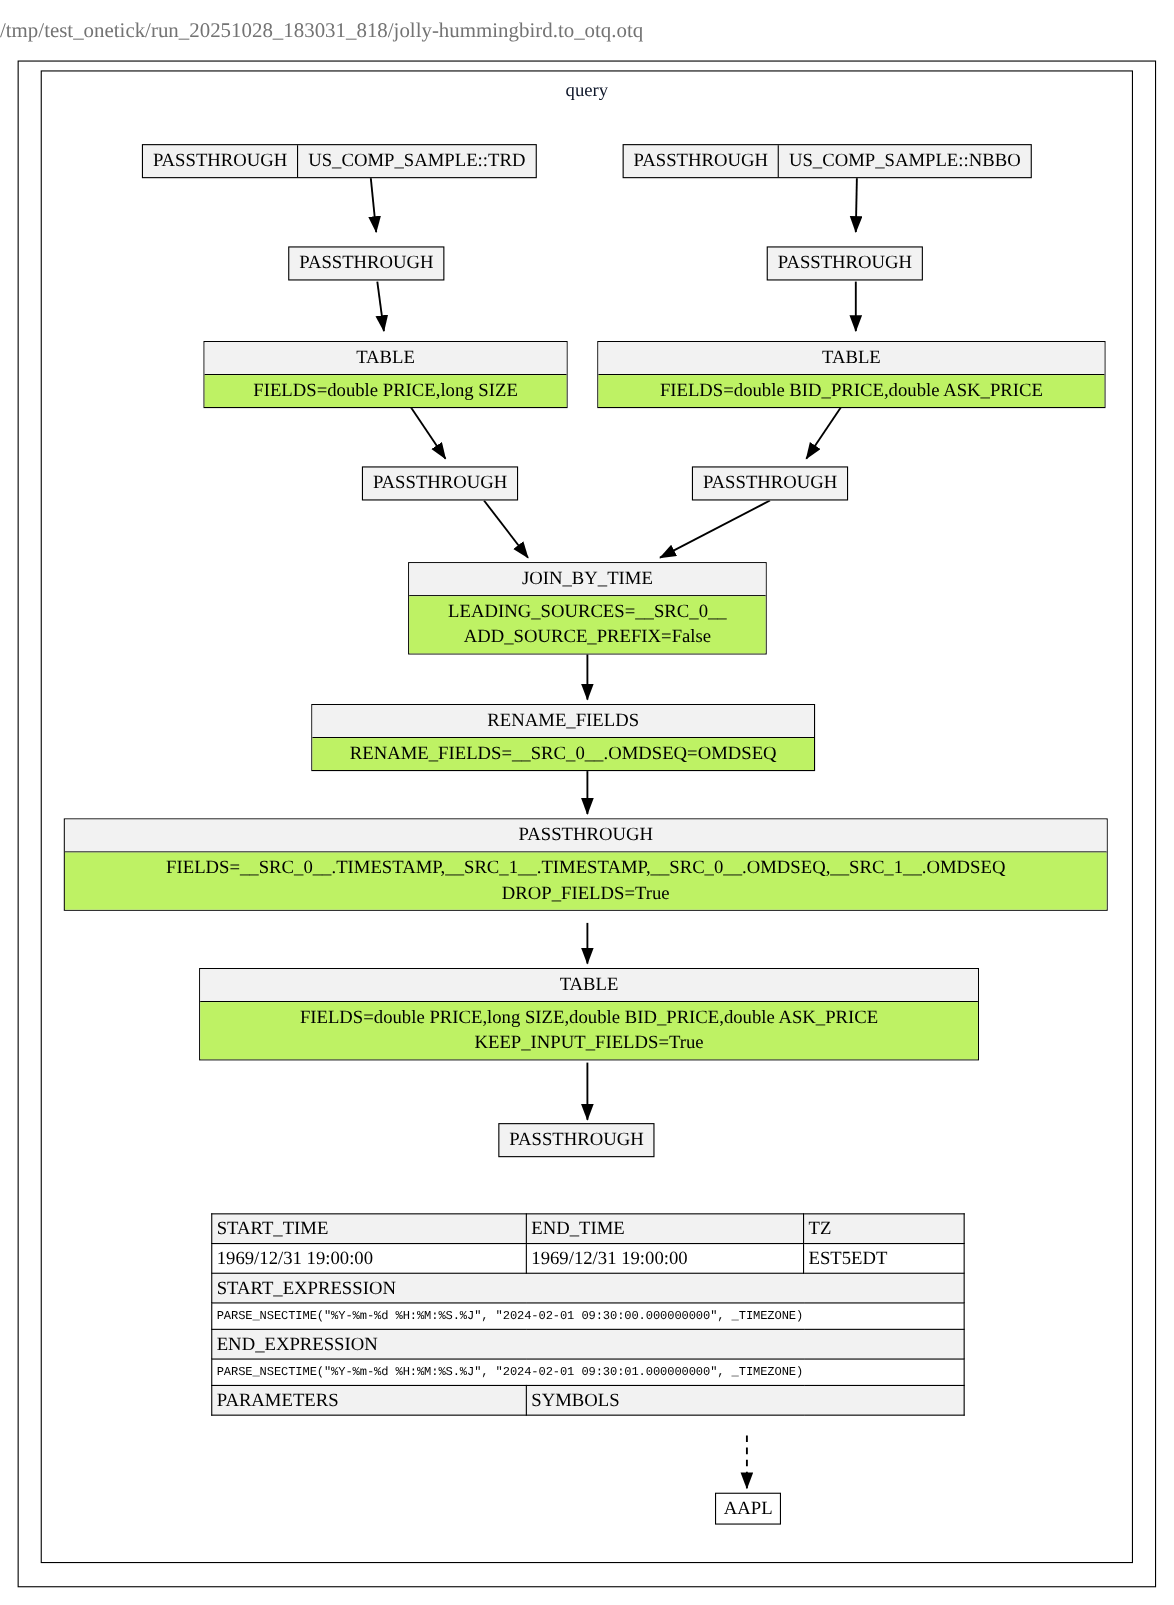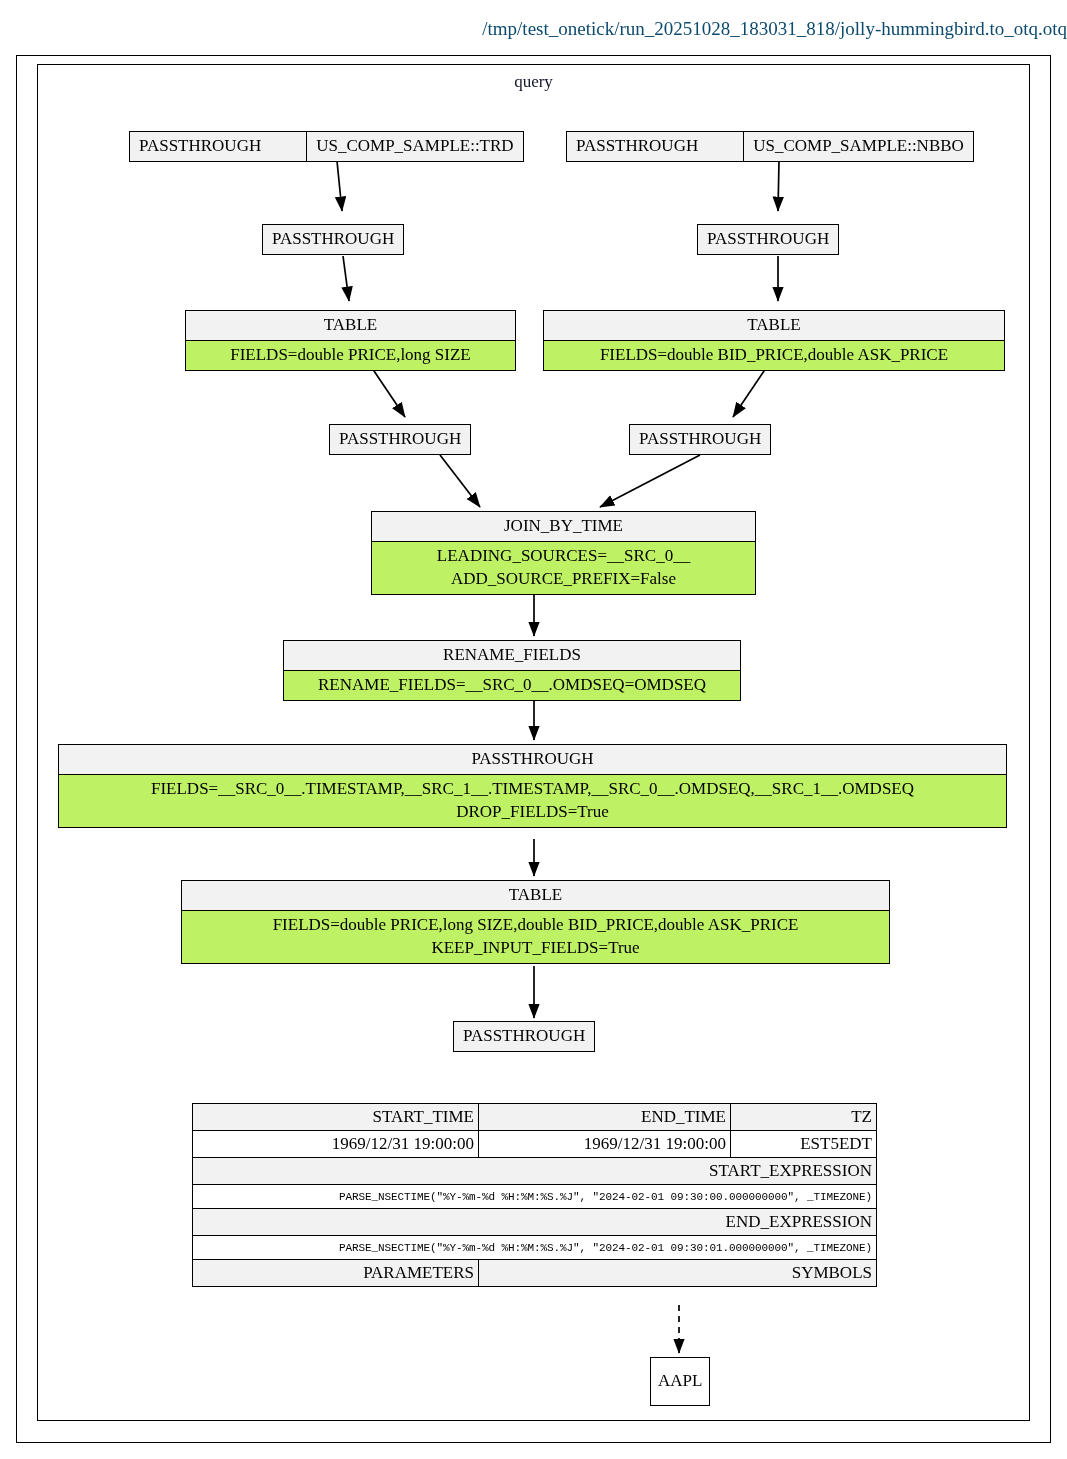--- a/index.html
+++ b/index.html
@@ -14,23 +14,23 @@
     height: 1459px;
     background: #ffffff;
     overflow: hidden;
   }
 
   
   .doc-title {
     position: absolute;
     left: 0; top: 18px;
     width: 1067px;
-    text-align: right;
+    text-align: left;
     font-size: 19px;
-    color: #0c4a6e;
+    color: #737373;
     white-space: nowrap;
   }
 
   
   .frame-outer {
     position: absolute;
     left: 16px; top: 55px;
     width: 1035px; height: 1388px;
     border: 1.6px solid #000;
     background: transparent;
@@ -53,21 +53,20 @@
 
   
   .node {
     position: absolute;
     border: 1.6px solid #000;
     background: #ffffff;
     font-size: 17px;
     color: #000;
     line-height: 1.35;
     white-space: nowrap;
-    gap: 36px;
   }
   .node .hdr {
     background: #f2f2f2;
     text-align: center;
     padding: 3px 8px;
     border-bottom: 1.6px solid #000;
   }
   .node .body {
     background: #bef264;
     text-align: center;
@@ -99,21 +98,21 @@
     position: absolute;
     left: 192px; top: 1103px;
     width: 684px;
     border-collapse: collapse;
     font-size: 17px;
     color: #000;
     table-layout: fixed;
   }
   .param-table td {
     border: 1.6px solid #000;
-    text-align: right;
+    text-align: left;
     padding: 3px 4px;
     background: #ffffff;
     white-space: nowrap;
     height: 27px;
     margin-top: 28px;
   }
   .param-table td.hd { background: #f2f2f2; }
   .param-table td.mono {
     font-family: "Liberation Mono", "DejaVu Sans Mono", monospace;
     font-size: 11px;
@@ -203,21 +202,21 @@
     <div class="hdr">TABLE</div>
     <div class="body">
       <span class="row">FIELDS=double BID_PRICE,double ASK_PRICE</span>
     </div>
   </div>
 
   <div class="node plain" style="left:329px; top:424px;">PASSTHROUGH</div>
 
   <div class="node plain" style="left:629px; top:424px;">PASSTHROUGH</div>
 
-  <div class="node" style="left:371px; top:511px; width:385px;">
+  <div class="node" style="left:371px; top:511px; width:326px;">
     <div class="hdr">JOIN_BY_TIME</div>
     <div class="body">
       <span class="row">LEADING_SOURCES=__SRC_0__</span>
       <span class="row">ADD_SOURCE_PREFIX=False</span>
     </div>
   </div>
 
   <div class="node" style="left:283px; top:640px; width:458px;">
     <div class="hdr">RENAME_FIELDS</div>
     <div class="body">
@@ -272,15 +271,15 @@
       <tr>
         <td class="mono" colspan="3">PARSE_NSECTIME("%Y-%m-%d %H:%M:%S.%J", "2024-02-01 09:30:01.000000000", _TIMEZONE)</td>
       </tr>
       <tr>
         <td class="hd">PARAMETERS</td>
         <td class="hd" colspan="2">SYMBOLS</td>
       </tr>
     </tbody>
   </table>
 
-  <div class="node" style="left:650px; top:1357px; padding:12px 7px; background:#ffffff; text-align:center;">AAPL</div>
+  <div class="node" style="left:650px; top:1357px; padding:2px 7px; background:#ffffff; text-align:center;">AAPL</div>
 
 </div>
 
 </body></html>

